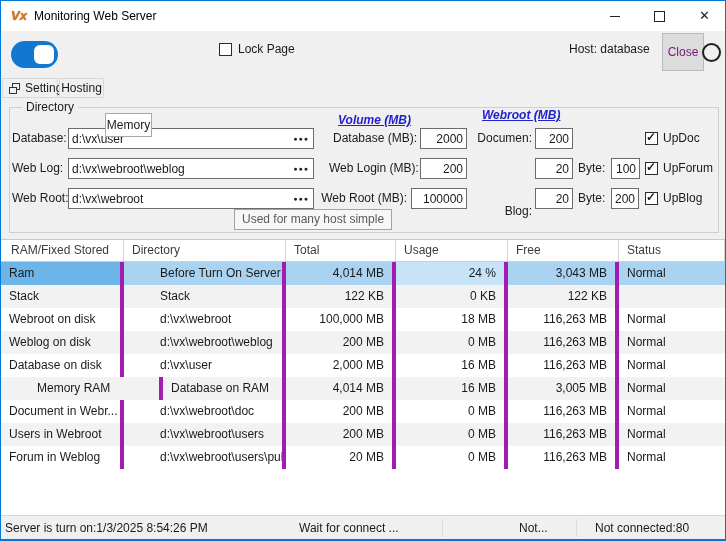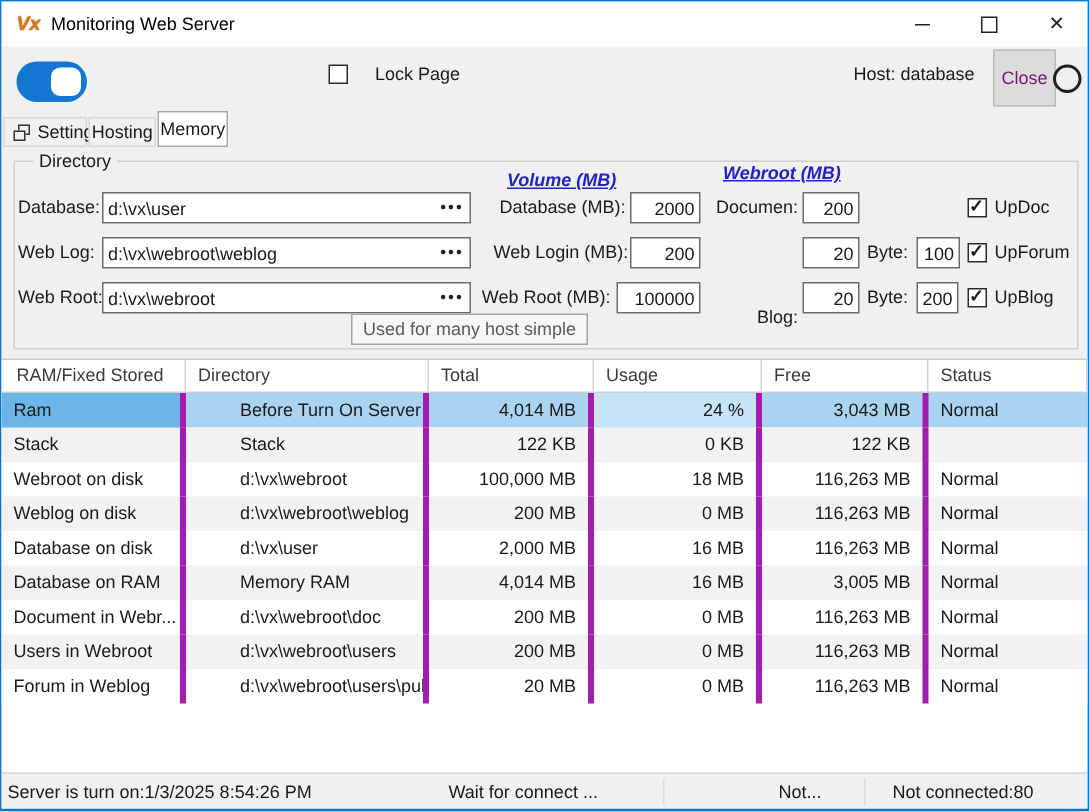--- a/index.html
+++ b/index.html
@@ -33,21 +33,21 @@
   .circle{left:701px;top:42px;width:15px;height:15px;border:2px solid #1f1f1f;border-radius:50%;background:transparent;}
   
   .tab{top:77px;height:20px;box-sizing:border-box;background:#f0f0f0;border:1px solid #d9d9d9;
        display:flex;align-items:center;justify-content:center;cursor:pointer;}
   .tab.sel{top:73px;height:24px;background:#ffffff;border:1px solid #a8a8a8;z-index:3;}
   .tab-settings{left:1px;width:56px;justify-content:flex-start;padding-left:22px;}
   .cascade-icon{position:absolute;left:6px;top:4px;width:12px;height:11px;}
   .cascade-icon .r1{position:absolute;left:3px;top:0;width:8px;height:7px;border:1px solid #333;box-sizing:border-box;background:#f0f0f0;}
   .cascade-icon .r2{position:absolute;left:0;top:4px;width:8px;height:7px;border:1px solid #333;box-sizing:border-box;background:#f0f0f0;}
   .tab-hosting{left:58px;width:45px;}
-  .tab-memory{left:104px;width:47px;}
+  .tab-memory{left:104px;width:47px;margin-top:39px;}
   
   .groupbox{left:8px;top:106px;width:710px;height:126px;border:1px solid #cfcfcf;box-sizing:border-box;}
   .legend{position:absolute;left:12px;top:-9px;background:#f0f0f0;padding:0 4px;line-height:16px;}
   .field{position:absolute;height:21px;box-sizing:border-box;border:1px solid #6b6b6b;background:#fff;display:flex;align-items:center;}
   .field input{flex:1;min-width:0;border:none;outline:none;background:transparent;font-family:"Liberation Sans", sans-serif;font-size:12px;color:#1a1a1a;padding:0 3px;height:17px;}
   .field input.num{text-align:right;}
   .browse{font-size:7px;letter-spacing:1px;color:#222;padding:0 4px 0 2px;cursor:pointer;}
   .heading-link{font-weight:bold;font-style:italic;text-decoration:underline;color:#2222cc;white-space:nowrap;}
   .rlabel{text-align:right;}
   
@@ -89,21 +89,21 @@
         <span class="glyph-close">✕</span>
       </div>
   </div>
 
   <div class="abs band"></div>
 
   <div class="abs toggle">
       <div class="knob"></div>
     </div>
   <div class="abs cb" style="left:218px;top:42px;"></div>
-  <div class="abs lbl" style="left:249px;top:38px;">Lock Page</div>
+  <div class="abs lbl" style="left:237px;top:38px;">Lock Page</div>
   <div class="abs lbl" style="left:568px;top:38px;">Host: database</div>
   <div class="abs closebtn">Close</div>
   <div class="abs circle"></div>
 
   <div class="abs tab tab-settings">
     <span class="cascade-icon">
         <span class="r1"></span>
         <span class="r2"></span>
       </span>
     <span>Settings</span>
@@ -231,22 +231,22 @@
         </div>
         <div class="trow">
           <div class="cell c0">Database on disk</div>
           <div class="cell c1">d:\vx\user</div>
           <div class="cell c2 num">2,000 MB</div>
           <div class="cell c3 num">16 MB</div>
           <div class="cell c4 num">116,263 MB</div>
           <div class="cell c5">Normal</div>
         </div>
         <div class="trow alt">
+          <div class="cell c1">Memory RAM</div>
           <div class="cell c0">Database on RAM</div>
-          <div class="cell c1">Memory RAM</div>
           <div class="cell c2 num">4,014 MB</div>
           <div class="cell c3 num">16 MB</div>
           <div class="cell c4 num">3,005 MB</div>
           <div class="cell c5">Normal</div>
         </div>
         <div class="trow">
           <div class="cell c0">Document in Webr...</div>
           <div class="cell c1">d:\vx\webroot\doc</div>
           <div class="cell c2 num">200 MB</div>
           <div class="cell c3 num">0 MB</div>

